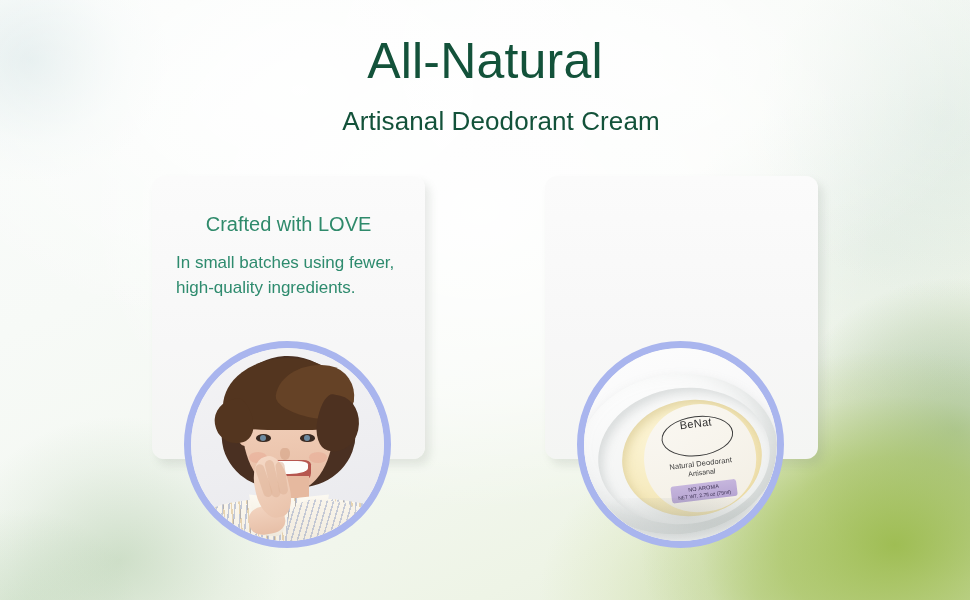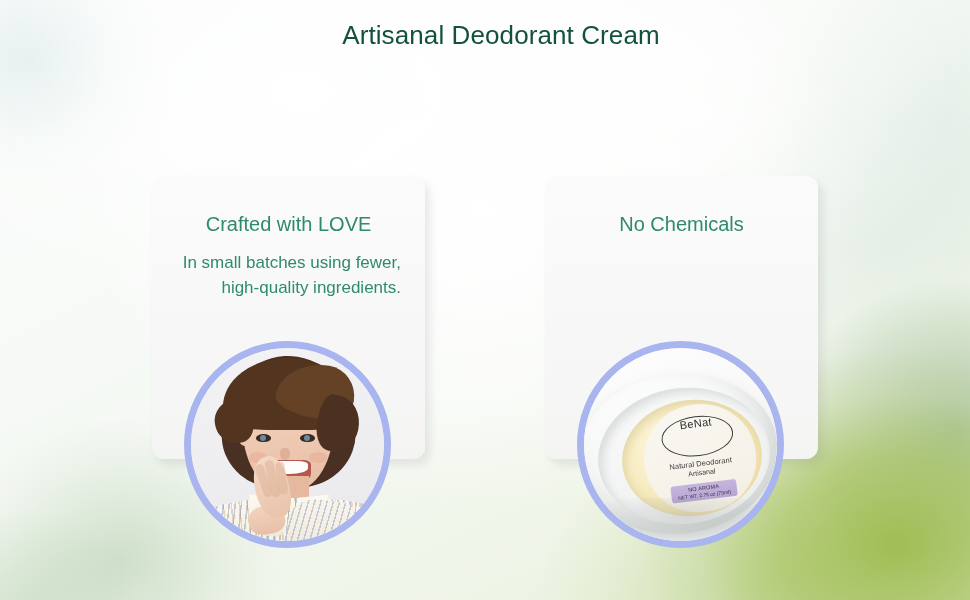--- a/index.html
+++ b/index.html
@@ -82,21 +82,21 @@
 
   .card-heading {
     text-align: center;
     font-size: 20px;
     color: #2f8a6b;
     padding-top: 38px;
     line-height: 1;
     font-weight: 400;
   }
   .card-body {
-    text-align: right;
+    text-align: left;
     font-size: 17px;
     color: #2e8b6e;
     line-height: 1.48;
     padding: 16px 24px 0 24px;
     font-weight: 400;
   }
 
   
   .circle {
     position: absolute;
@@ -307,30 +307,30 @@
     width:186px; height:48px;
     background: radial-gradient(ellipse at 50% 40%, rgba(150,158,156,0.30) 0%, rgba(255,255,255,0) 72%);
   }
 </style>
 </head>
 <body>
 
 <div id="backdrop"></div>
 
 <div id="header">
+  <div id="main-title">All-Natural</div>
   <div id="subtitle">Artisanal Deodorant Cream</div>
 </div>
 
 <div class="card" id="card-left">
   <div class="card-heading">Crafted with LOVE</div>
   <div class="card-body">In small batches using fewer, high-quality ingredients.</div>
 </div>
 
 <div class="card" id="card-right">
-  <div class="card-heading">No Chemicals</div>
 </div>
 
 <div class="circle" id="circle-left">
   <div class="circle-inner">
     <div class="portrait-bg"></div>
     <div class="hair-back"></div>
     <div class="ear ear-l"></div>
     <div class="ear ear-r"></div>
     <div class="face"></div>
     <div class="cheek cheek-l"></div>

